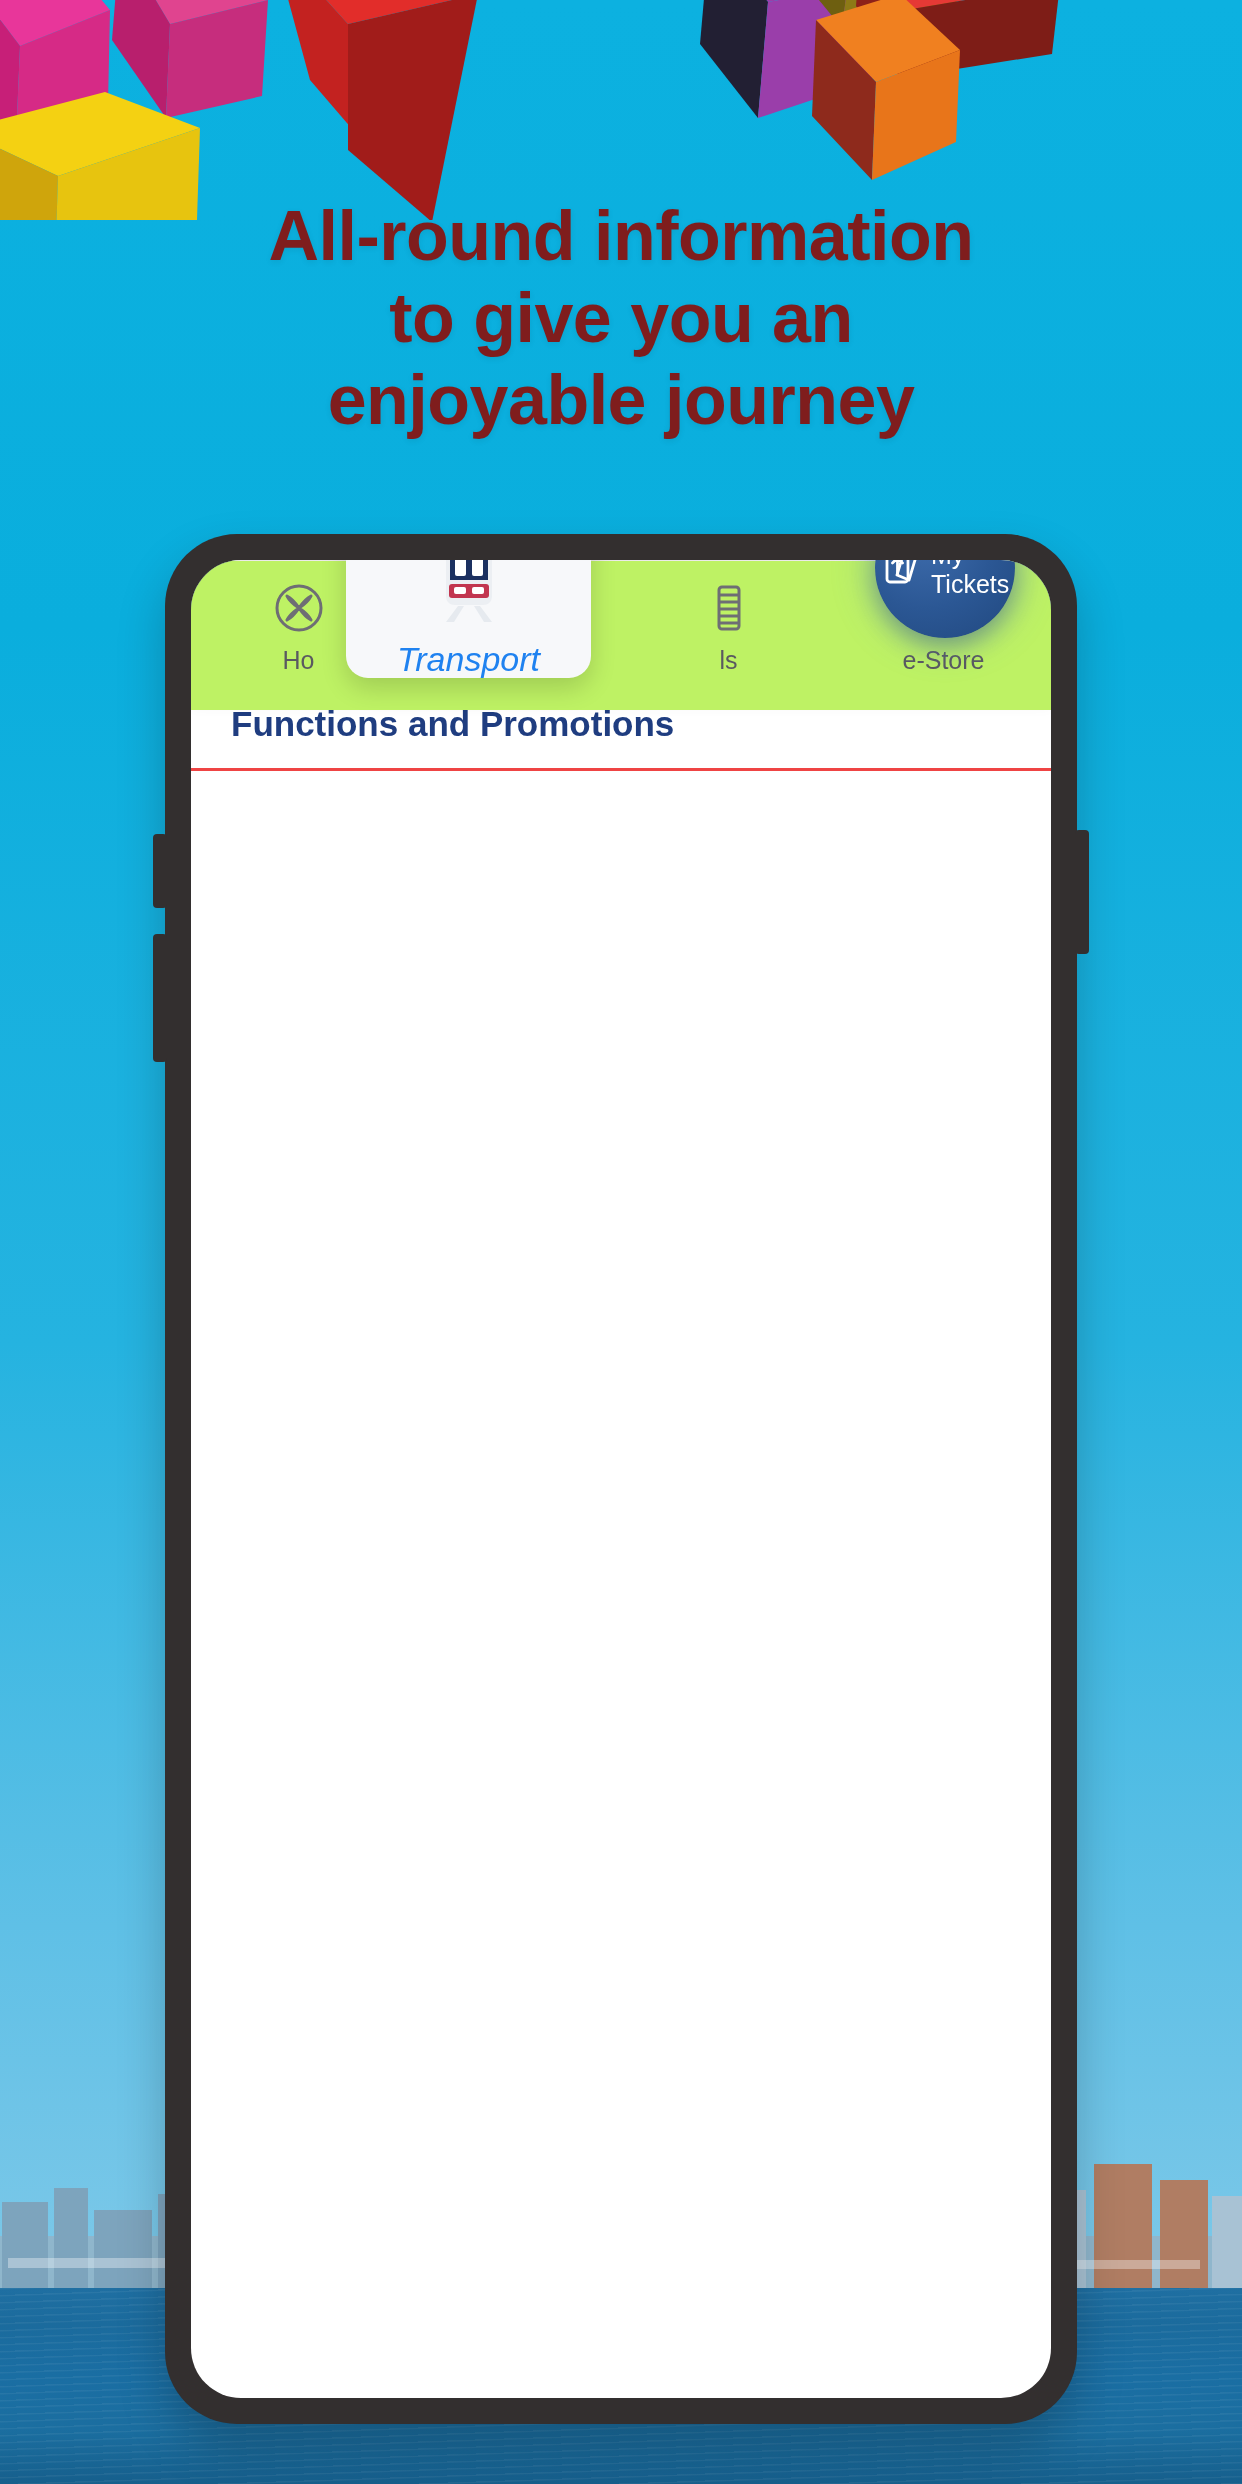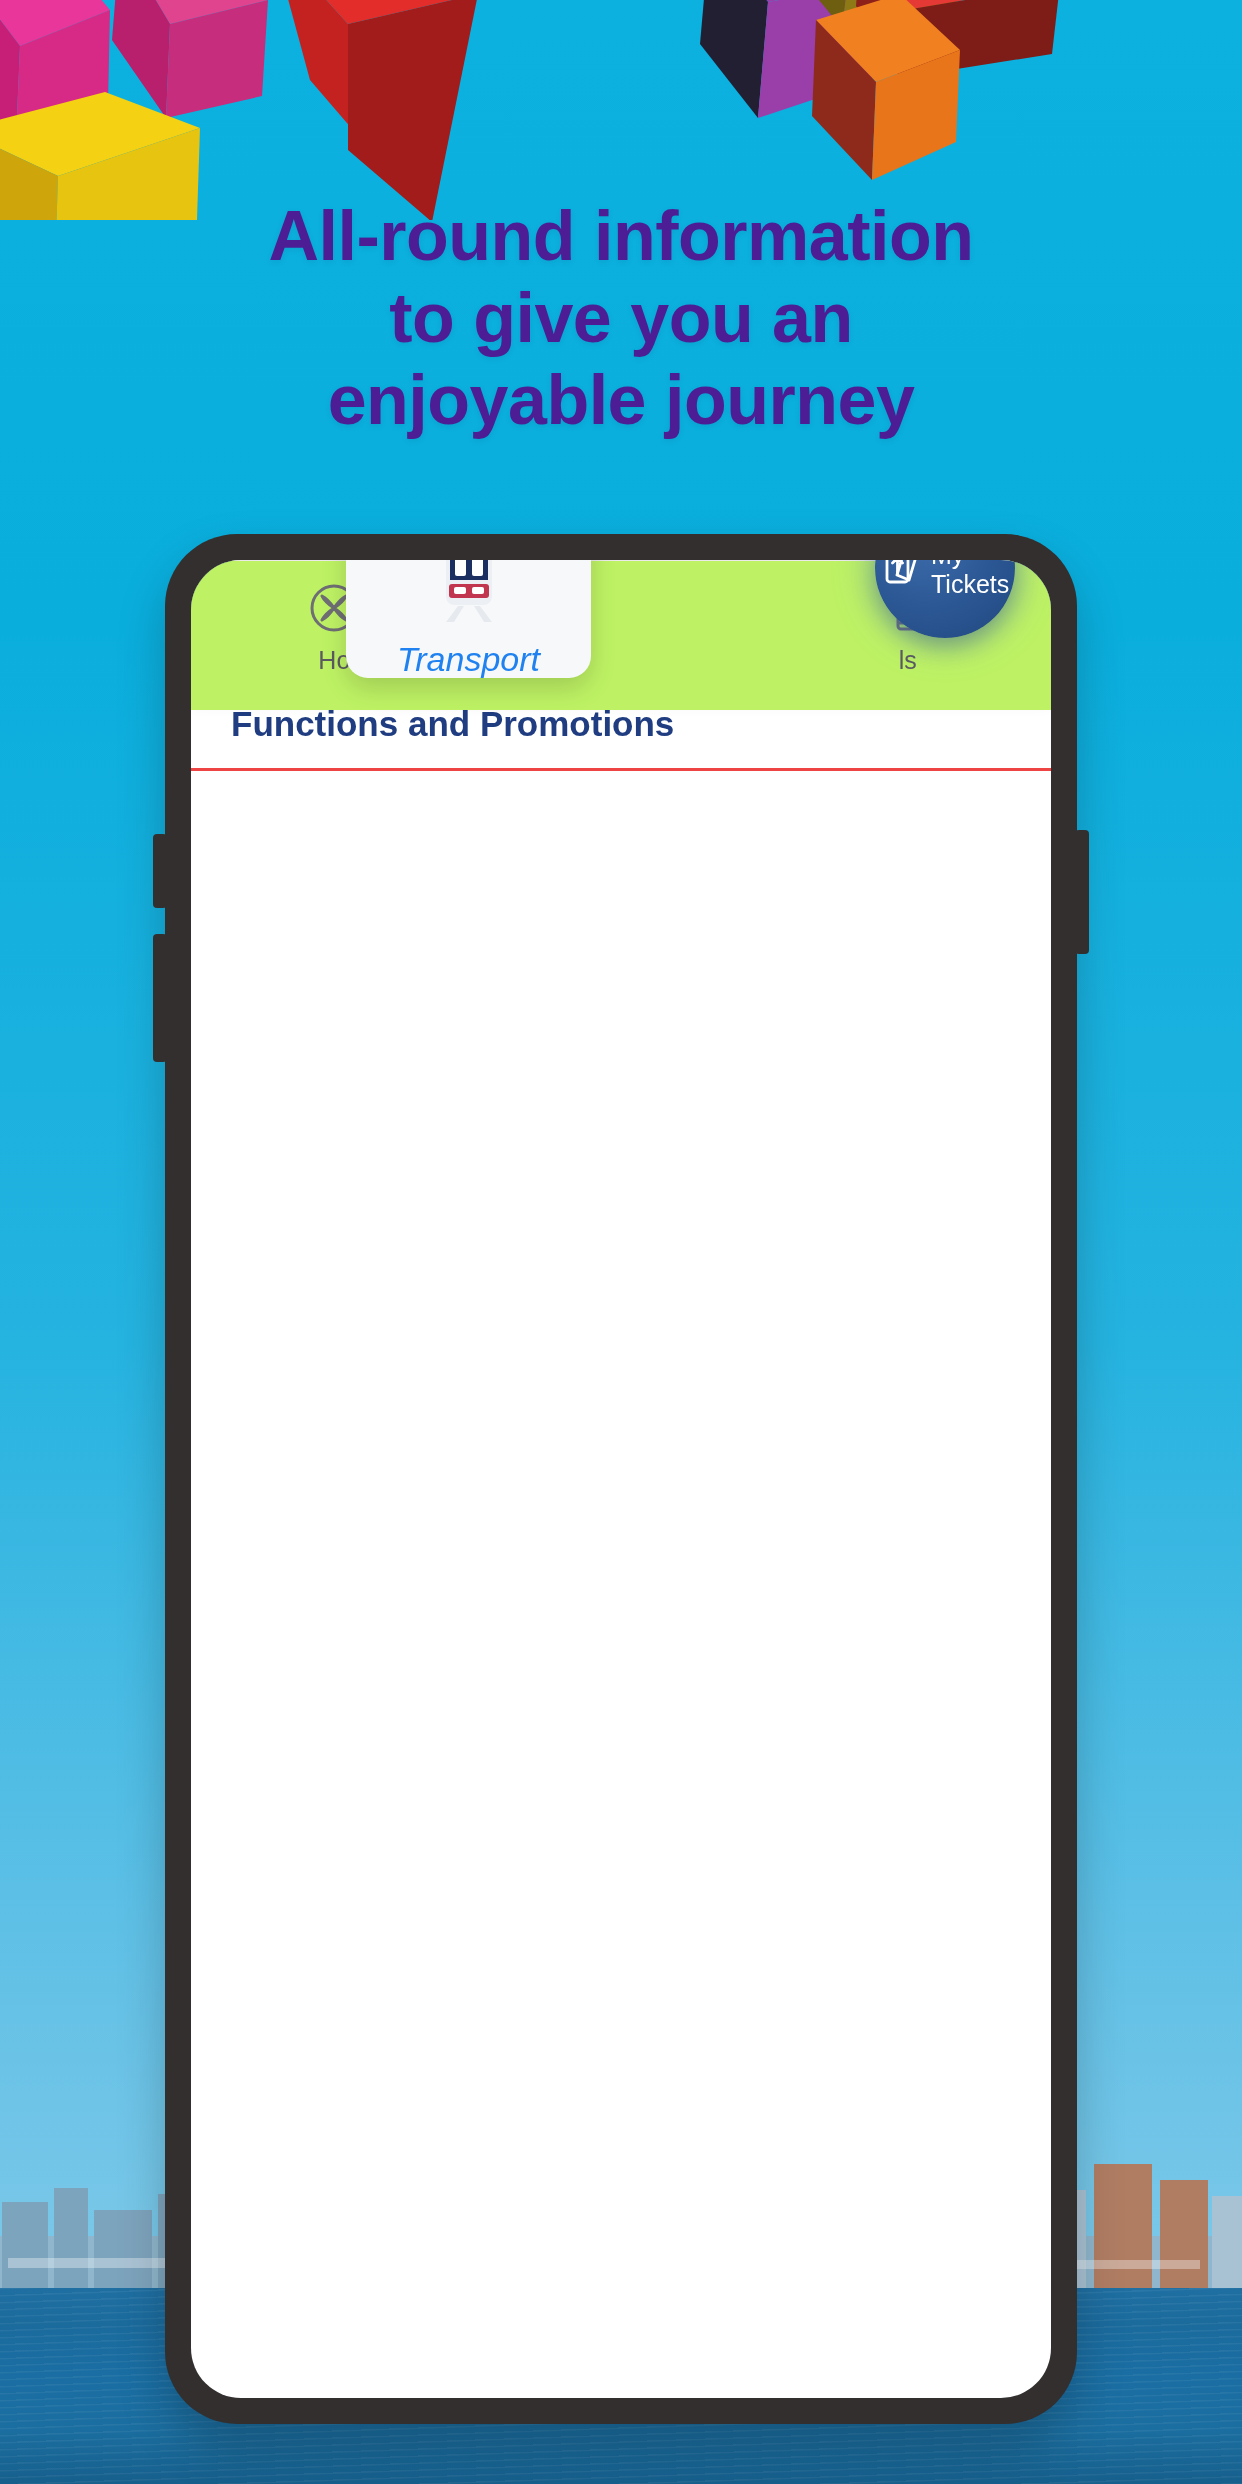--- a/index.html
+++ b/index.html
@@ -26,21 +26,21 @@
     content:""; position:absolute; inset:0;
     background:repeating-linear-gradient(178deg, rgba(255,255,255,.055) 0px, rgba(255,255,255,.055) 1px, rgba(0,0,0,0) 2px, rgba(0,0,0,0) 7px);
   }
 
   
   .cubes { position:absolute; left:0; top:0; width:1242px; height:220px; }
 
   
   .headline {
     position:absolute; left:0; right:0; top:196px;
-    text-align:center; color:#4c1d95;
+    text-align:center; color:#7f1d1d;
     font-size:70px; font-weight:bold; line-height:1.17;
     letter-spacing:-0.5px;
     text-shadow:0 2px 6px rgba(0,0,0,.08);
   }
   .headline div { white-space:nowrap; }
 
   
   #phone {
     position:absolute; left:165px; top:534px; width:912px; height:1890px;
     background:#332f2f; border-radius:72px;
@@ -309,20 +309,33 @@
                   <line x1="17" y1="21" x2="37" y2="21"></line>
                 <line x1="17" y1="28" x2="37" y2="28"></line>
                   <line x1="17" y1="35" x2="37" y2="35"></line>
                 <line x1="17" y1="42" x2="37" y2="42"></line>
               </svg>
             </div>
             <div class="nlbl">ls</div>
           </div>
 
 
+          <div class="nav-item">
+            <div class="nico">
+              <svg width="54" height="54" viewBox="0 0 54 54" fill="none" stroke="#6e6e74" stroke-width="3" stroke-linecap="round">
+                <path d="M6 6h6l6 28h24"></path>
+                <path d="M16 14h31l-4 20H19" stroke-linejoin="round"></path>
+                <line x1="22" y1="21" x2="43" y2="21"></line>
+                  <line x1="23" y1="27" x2="42" y2="27"></line>
+                <circle cx="22" cy="44" r="3.4"></circle>
+                  <circle cx="38" cy="44" r="3.4"></circle>
+              </svg>
+            </div>
+            <div class="nlbl">e-Store</div>
+          </div>
         </div>
 
         <div class="transport-card">
           <div>
             <svg width="110" height="108" viewBox="0 0 110 108">
               <path d="M32 18c0-7 9-11 23-11s23 4 23 11v52c0 6-4 9-9 9H41c-5 0-9-3-9-9z" fill="#eceff3"></path>
               <path d="M36 20c0-5 8-9 19-9s19 4 19 9v34H36z" fill="#1b3060"></path>
               <rect x="41" y="22" width="11" height="28" rx="2" fill="#fff"></rect>
               <rect x="58" y="22" width="11" height="28" rx="2" fill="#fff"></rect>
               <rect x="35" y="58" width="40" height="14" rx="3" fill="#c2354f"></rect>

